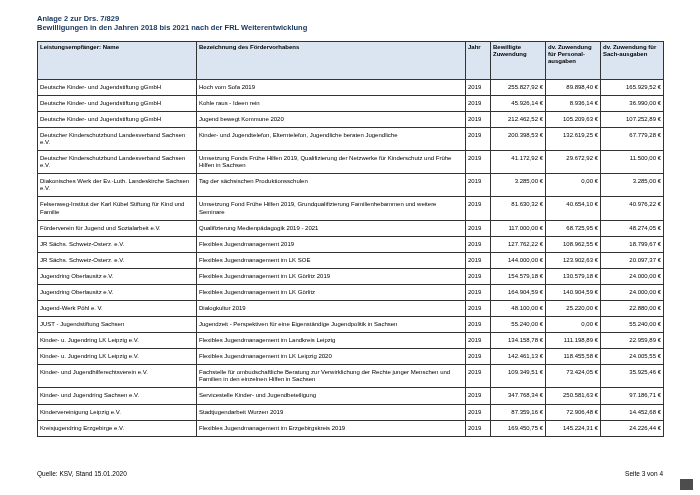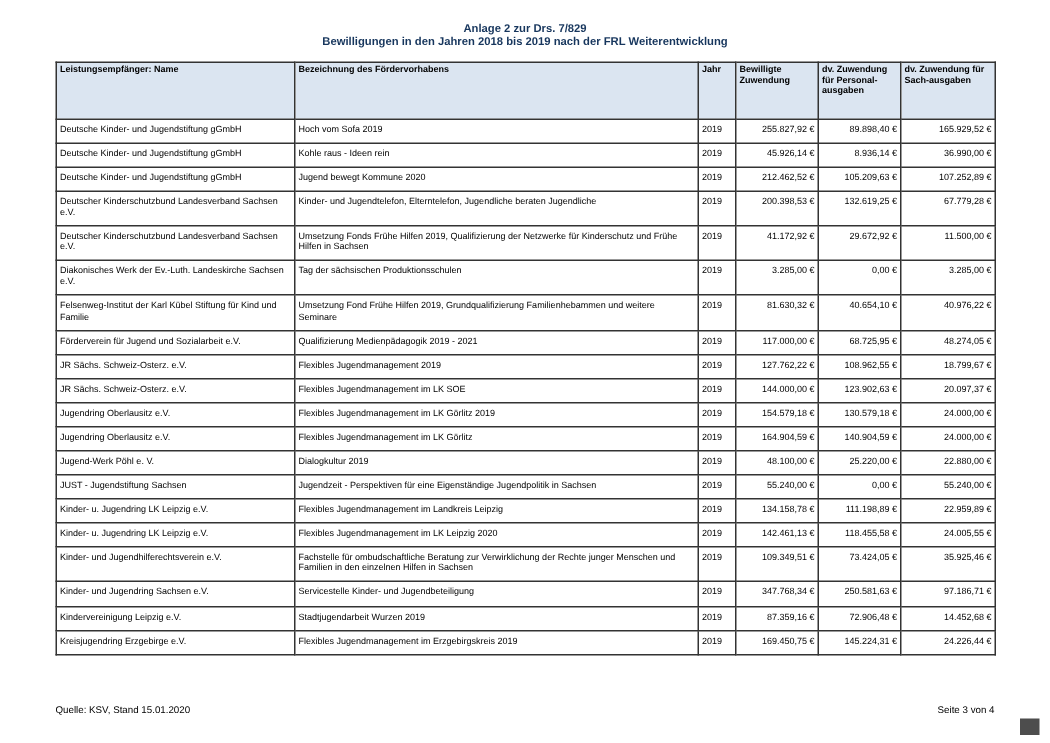--- a/index.html
+++ b/index.html
@@ -8,21 +8,21 @@
     background:#ffffff;
     font-family:"Liberation Sans", sans-serif;
     position:relative;
     overflow:hidden;
   }
   .page {
     position:absolute; inset:0;
     background:#ffffff;
     padding:14px 37px 0 37px;
   }
-  .title-block { margin-bottom:8px;text-align:center; }
+  .title-block { margin-bottom:8px; }
   .title-line {
     color:#17365d;
     font-weight:bold;
     font-size:7.5px;
     line-height:1.25;
   }
   table.grants {
     border-collapse:collapse;
     table-layout:fixed;
     width:626px;
@@ -59,21 +59,21 @@
     background:#4d4d4d;
   }
 </style>
 </head>
 <body>
 
 <div class="page">
 
   <div class="title-block">
     <div class="title-line">Anlage 2 zur Drs. 7/829</div>
-    <div class="title-line">Bewilligungen in den Jahren 2018 bis 2019 nach der FRL Weiterentwicklung</div>
+    <div class="title-line">Bewilligungen in den Jahren 2018 bis 2021 nach der FRL Weiterentwicklung</div>
   </div>
 
   <table class="grants">
       <colgroup>
         <col style="width: 159px;">
         <col style="width: 269px;">
         <col style="width: 25px;">
         <col style="width: 55px;">
         <col style="width: 55px;">
         <col style="width: 63px;">

